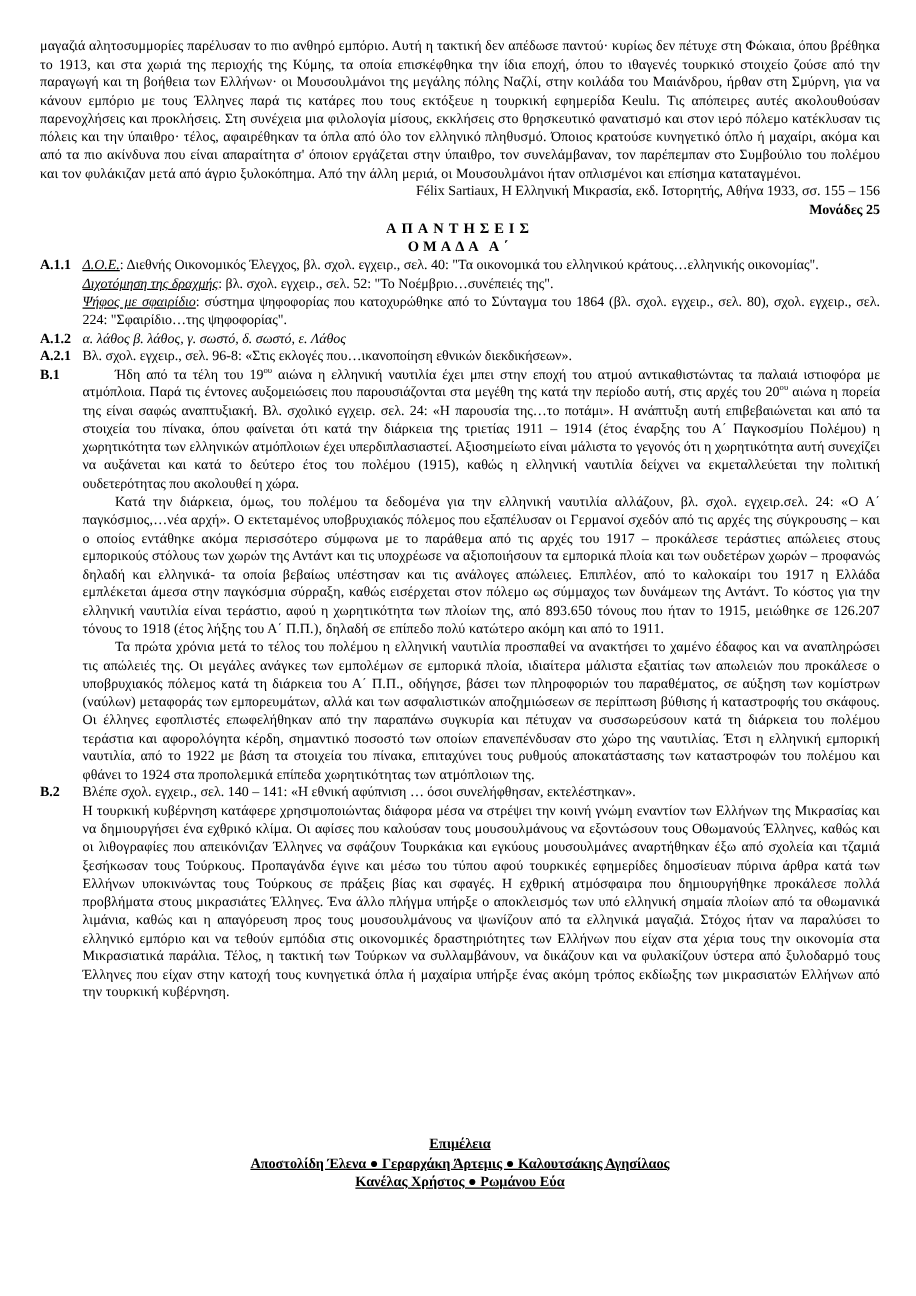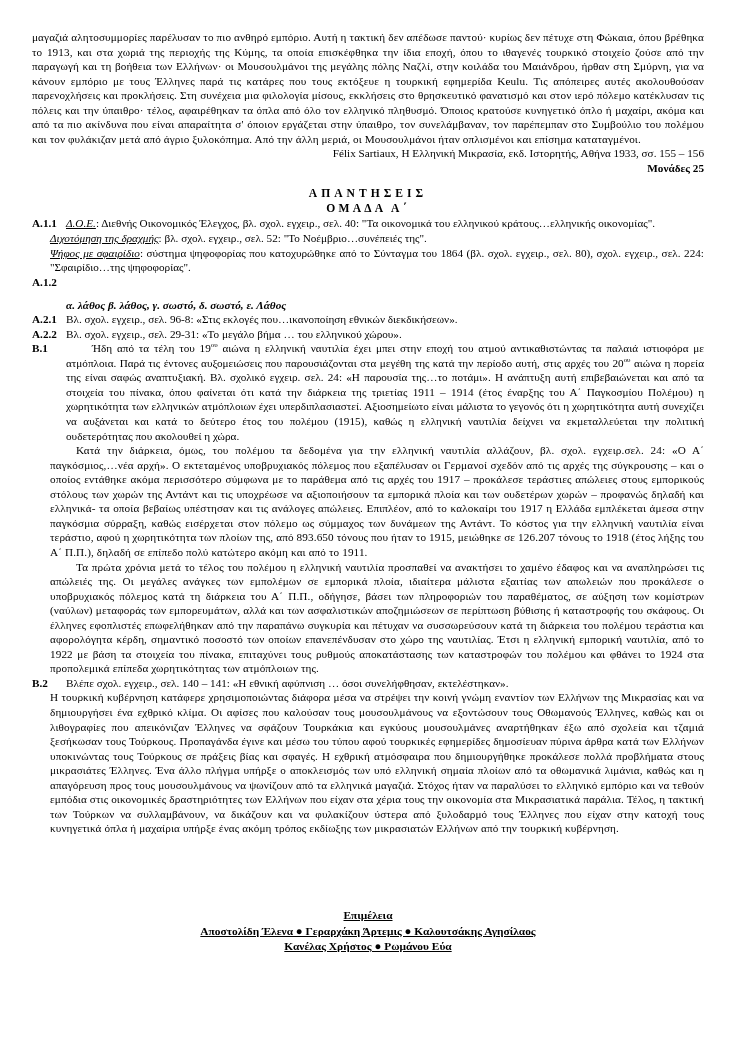--- a/index.html
+++ b/index.html
@@ -44,21 +44,21 @@
     line-height: 14.55px;
   }
   .right.bold { font-weight: bold; }
   .center {
     text-align: center;
     font-weight: bold;
   }
   .h-answers {
     font-size: 11.6px;
     letter-spacing: 4.0px;
-    margin-top: 11px;
+    margin-top: 0;
     line-height: 15px;
   }
   .h-group {
     font-size: 11.6px;
     letter-spacing: 3.2px;
     line-height: 15px;
   }
   .h-group-inline {
     font-size: 11.6px;
     letter-spacing: 3.2px;
@@ -77,30 +77,30 @@
     font-weight: bold;
     flex: 0 0 auto;
     width: 34px;
     white-space: nowrap;
   }
   .item .body {
     flex: 1 1 auto;
     text-align: justify;
   }
   .sub {
-    margin-left: 18px;
+    margin-left: 34px;
     font-size: 11.2px;
     line-height: 14.55px;
     text-align: justify;
   }
   .it-u {
     font-style: italic;
     text-decoration: underline;
   }
-  .bd { font-weight: bold; margin-top: 23px; }
+  .bd { font-weight: normal; }
   .it { font-style: italic; }
   sup {
     font-size: 0.62em;
     vertical-align: super;
     line-height: 0;
   }
   .footer {
     position: absolute;
     left: 32px;
     top: 908px;
@@ -142,24 +142,20 @@
     <div class="item">
       <span class="lbl">Α.1.2</span>
       <span class="body bd it">α. λάθος β. λάθος, γ. σωστό, δ. σωστό, ε. Λάθος</span>
     </div>
 
     <div class="item">
       <span class="lbl">Α.2.1</span>
       <span class="body">Βλ. σχολ. εγχειρ., σελ. 96-8: «Στις εκλογές που…ικανοποίηση εθνικών διεκδικήσεων».</span>
     </div>
 
-    <div class="item">
-      <span class="lbl">Α.2.2</span>
-      <span class="body">Βλ. σχολ. εγχειρ., σελ. 29-31: «Το μεγάλο βήμα … του ελληνικού χώρου».</span>
-    </div>
 
 
     <div class="item">
       <span class="lbl">Β.1</span>
       <span class="body"><span style="display:inline-block;width:26px"></span><span>Ήδη από τα τέλη του 19</span><sup>ου</sup><span> αιώνα η ελληνική ναυτιλία έχει μπει στην εποχή του ατμού αντικαθιστώντας τα παλαιά ιστιοφόρα με ατμόπλοια. Παρά τις έντονες αυξομειώσεις που παρουσιάζονται στα μεγέθη της κατά την περίοδο αυτή, στις αρχές του 20</span><sup>ου</sup><span> αιώνα η πορεία της είναι σαφώς αναπτυξιακή. Βλ. σχολικό εγχειρ. σελ. 24: «Η παρουσία της…το ποτάμι». Η ανάπτυξη αυτή επιβεβαιώνεται και από τα στοιχεία του πίνακα, όπου φαίνεται ότι κατά την διάρκεια της τριετίας 1911 – 1914 (έτος έναρξης του Α΄ Παγκοσμίου Πολέμου) η χωρητικότητα των ελληνικών ατμόπλοιων έχει υπερδιπλασιαστεί. Αξιοσημείωτο είναι μάλιστα το γεγονός ότι η χωρητικότητα αυτή συνεχίζει να αυξάνεται και κατά το δεύτερο έτος του πολέμου (1915), καθώς η ελληνική ναυτιλία δείχνει να εκμεταλλεύεται την πολιτική ουδετερότητας που ακολουθεί η χώρα.</span></span>
     </div>
 
     <div class="sub">
       <p class="para indent">Κατά την διάρκεια, όμως, του πολέμου τα δεδομένα για την ελληνική ναυτιλία αλλάζουν, βλ. σχολ. εγχειρ.σελ. 24: «Ο Α΄ παγκόσμιος,…νέα αρχή». Ο εκτεταμένος υποβρυχιακός πόλεμος που εξαπέλυσαν οι Γερμανοί σχεδόν από τις αρχές της σύγκρουσης – και ο οποίος εντάθηκε ακόμα περισσότερο σύμφωνα με το παράθεμα από τις αρχές του 1917 – προκάλεσε τεράστιες απώλειες στους εμπορικούς στόλους των χωρών της Αντάντ και τις υποχρέωσε να αξιοποιήσουν τα εμπορικά πλοία και των ουδετέρων χωρών – προφανώς δηλαδή και ελληνικά- τα οποία βεβαίως υπέστησαν και τις ανάλογες απώλειες. Επιπλέον, από το καλοκαίρι του 1917 η Ελλάδα εμπλέκεται άμεσα στην παγκόσμια σύρραξη, καθώς εισέρχεται στον πόλεμο ως σύμμαχος των δυνάμεων της Αντάντ. Το κόστος για την ελληνική ναυτιλία είναι τεράστιο, αφού η χωρητικότητα των πλοίων της, από 893.650 τόνους που ήταν το 1915, μειώθηκε σε 126.207 τόνους το 1918 (έτος λήξης του Α΄ Π.Π.), δηλαδή σε επίπεδο πολύ κατώτερο ακόμη και από το 1911.</p>
     </div>

